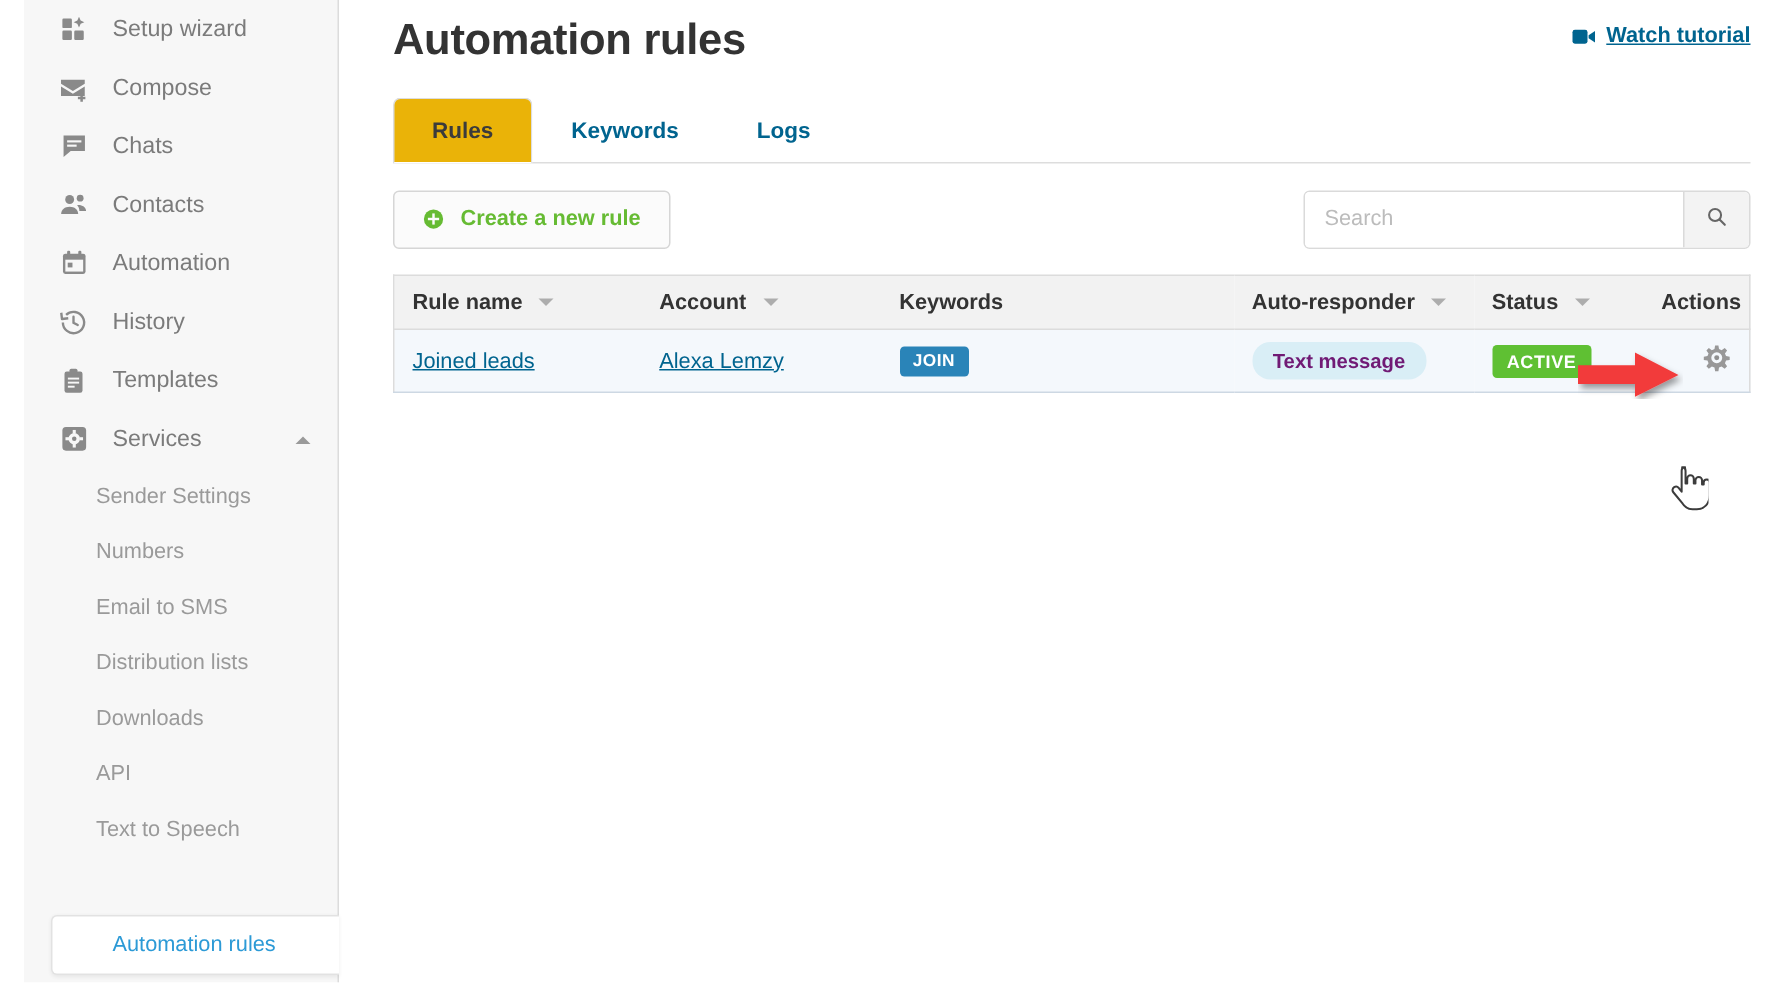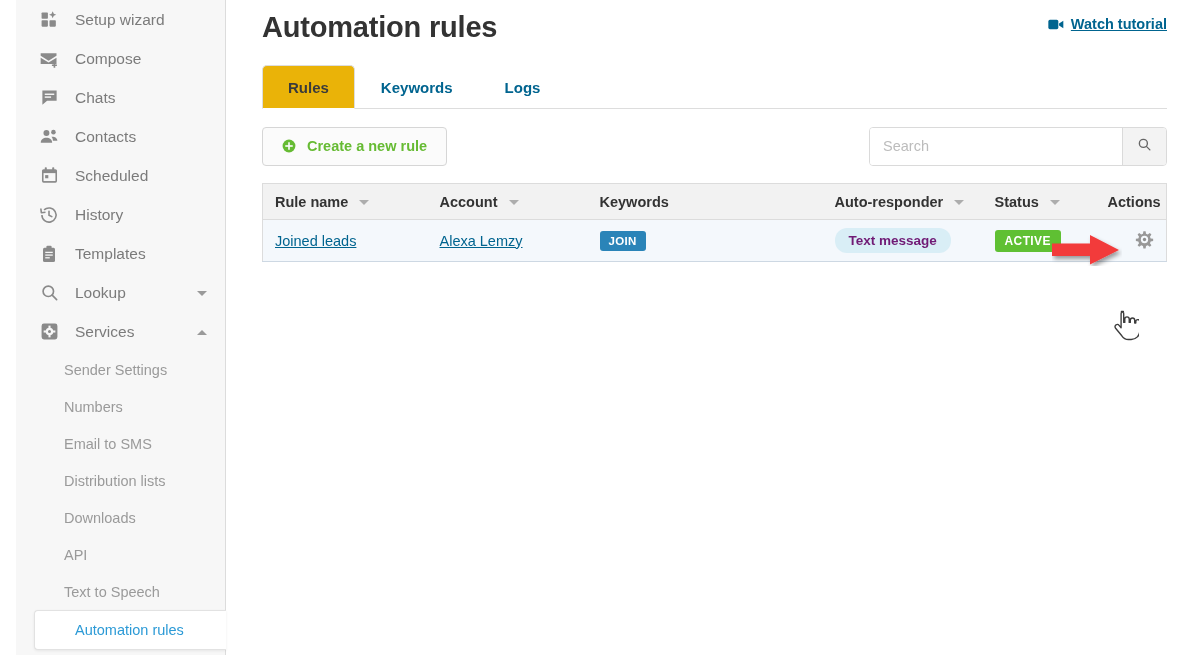--- a/index.html
+++ b/index.html
@@ -363,21 +363,21 @@
     <div class="nav-item">
       <span class="ic">
         <svg width="19" height="19" viewBox="0 0 24 24" fill="currentColor">
           <rect x="2.5" y="4" width="19" height="17" rx="2"></rect>
           <rect x="4.5" y="9" width="15" height="10" fill="#f7f7f7"></rect>
           <rect x="6.5" y="11.5" width="4" height="4" fill="currentColor"></rect>
           <rect x="6" y="1.5" width="2.6" height="4.5" rx="1"></rect>
           <rect x="15.4" y="1.5" width="2.6" height="4.5" rx="1"></rect>
         </svg>
       </span>
-      <span class="nav-label">Scheduled</span>
+      <span class="nav-label">Automation</span>
     </div>
 
     <div class="nav-item">
       <span class="ic">
         <svg width="20" height="20" viewBox="0 0 24 24" fill="none" stroke="currentColor" stroke-width="1.9">
           <path d="M3.5 12a8.5 8.5 0 1 0 2.6-6.1"></path>
           <polyline points="2.2,4.2 2.8,9.2 7.8,8.6" stroke-linejoin="round"></polyline>
           <polyline points="12,7.4 12,12.2 15.4,14" stroke-linecap="round"></polyline>
         </svg>
       </span>
@@ -390,30 +390,20 @@
           <rect x="4" y="3.5" width="16" height="19" rx="2"></rect>
           <rect x="8.5" y="1" width="7" height="4" rx="1.4"></rect>
           <rect x="7" y="9" width="10" height="1.7" fill="#f7f7f7"></rect>
           <rect x="7" y="12.6" width="10" height="1.7" fill="#f7f7f7"></rect>
           <rect x="7" y="16.2" width="6" height="1.7" fill="#f7f7f7"></rect>
         </svg>
       </span>
       <span class="nav-label">Templates</span>
     </div>
 
-    <div class="nav-item">
-      <span class="ic">
-        <svg width="19" height="19" viewBox="0 0 24 24" fill="none" stroke="currentColor" stroke-width="2.1">
-          <circle cx="10.5" cy="10.5" r="6.6"></circle>
-          <line x1="15.4" y1="15.4" x2="21" y2="21" stroke-linecap="round"></line>
-        </svg>
-      </span>
-      <span class="nav-label">Lookup</span>
-      <span class="caret down"></span>
-    </div>
 
     <div class="nav-item">
       <span class="ic">
         <svg width="19" height="19" viewBox="0 0 24 24" fill="currentColor">
           <rect x="2" y="2" width="20" height="20" rx="3"></rect>
           <path d="M12 7.2a4.8 4.8 0 1 0 0 9.6 4.8 4.8 0 0 0 0-9.6zm0 2.9a1.9 1.9 0 1 1 0 3.8 1.9 1.9 0 0 1 0-3.8z" fill="#f7f7f7"></path>
           <rect x="10.7" y="4.6" width="2.6" height="3" fill="#f7f7f7"></rect>
           <rect x="10.7" y="16.4" width="2.6" height="3" fill="#f7f7f7"></rect>
           <rect x="4.6" y="10.7" width="3" height="2.6" fill="#f7f7f7"></rect>
           <rect x="16.4" y="10.7" width="3" height="2.6" fill="#f7f7f7"></rect>

